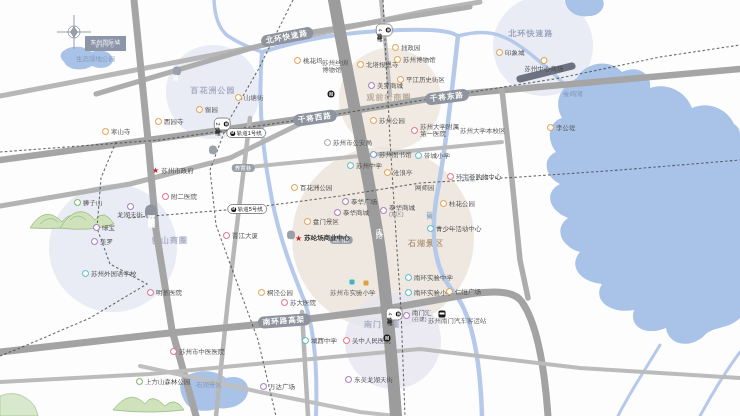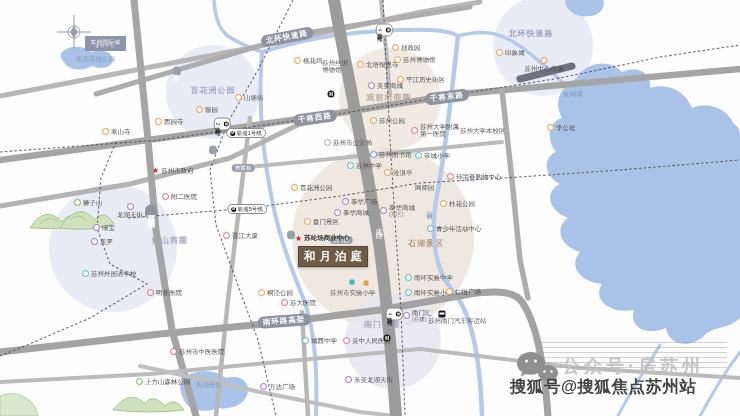--- a/index.html
+++ b/index.html
@@ -410,33 +410,15 @@
 
   <div id="project-box">
     <span class="t1">东创国际城</span>
     <span class="t2">营销中心</span>
   </div>
 
   <div id="property-marker">
     <span class="star">★</span>
     <span class="name">苏纶场商业中心</span>
   </div>
-  <div id="property-box">
-    <span>和月泊庭</span>
-  </div>
-
-  <div id="watermark">
-    <div id="fine-print"></div>
-    <svg class="wechat" width="46" height="38" viewBox="0 0 46 38">
-      <g fill="#8f8f8f">
-        <path d="M17,2 C9,2 3,7 3,13.5 C3,17.2 5,20.2 8.2,22.2 L6.8,26.5 L11.8,23.9 C13.4,24.4 15.2,24.7 17,24.7 C25,24.7 31,19.7 31,13.3 C31,7 25,2 17,2 Z"></path>
-        <path d="M34,15 C28.5,15 24,18.6 24,23 C24,27.4 28.5,31 34,31 C35.3,31 36.5,30.8 37.6,30.5 L41.3,32.4 L40.3,29.2 C42.6,27.7 44,25.5 44,23 C44,18.6 39.5,15 34,15 Z"></path>
-      </g>
-      <circle cx="12.5" cy="11" r="1.5" fill="#fff"></circle>
-        <circle cx="21.5" cy="11" r="1.5" fill="#fff"></circle>
-      <circle cx="30.5" cy="21.5" r="1.2" fill="#fff"></circle>
-        <circle cx="37.5" cy="21.5" r="1.2" fill="#fff"></circle>
-    </svg>
-    <div id="gzh-line">公众号·房苏州</div>
-    <div id="sohu-line">搜狐号@搜狐焦点苏州站</div>
-  </div>
+
 
 </div>
 
 </body></html>

